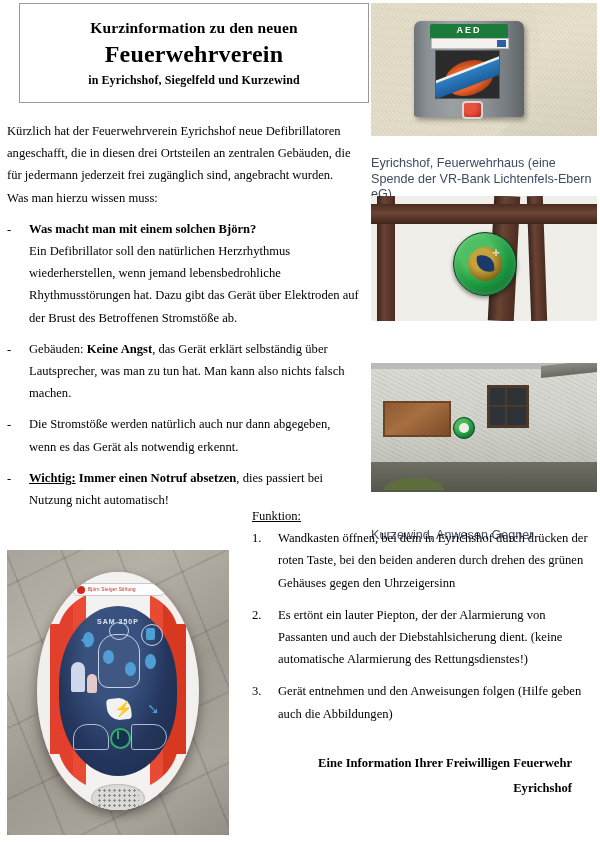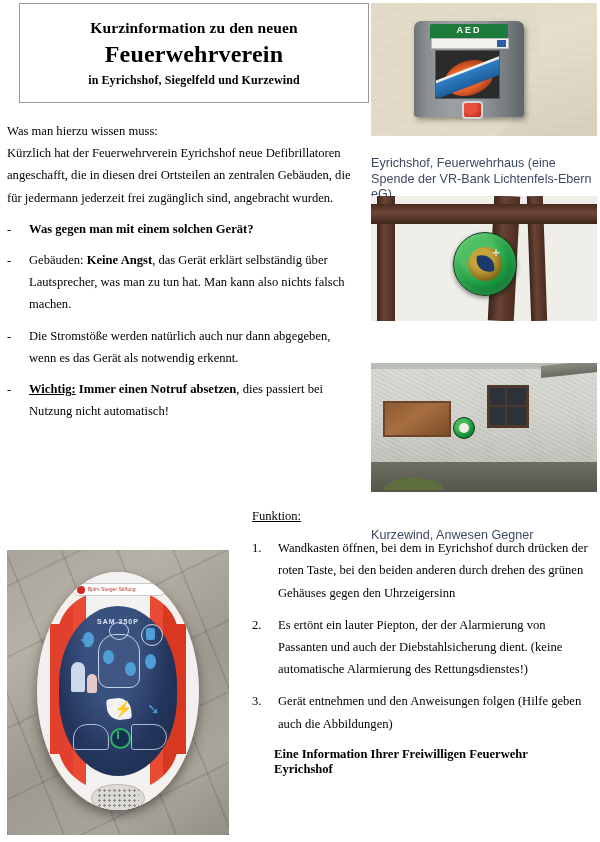--- a/index.html
+++ b/index.html
@@ -196,49 +196,50 @@
     background:#dcdad6;
     box-shadow:inset 0 0 0 1px #c0bdb8;}
   .speaker:after{content:"";position:absolute;inset:4px 6px;
     background:radial-gradient(circle,#8d8a86 0 1px, rgba(0,0,0,0) 1.2px) 0 0/5px 5px;}
 
   
   .funk-col{
     position:absolute;left:252px;top:505px;width:342px;
     font-size:12.6px;line-height:22.2px;
   }
-  .funk-head{text-decoration:underline;margin-bottom:10px;}
+  .funk-head{text-decoration:underline;}
   .oli{display:flex;margin-bottom:10px;}
   .oli .num{width:26px;flex:none;}
   .oli .otxt{flex:1;}
   .closing{margin-top:12px;font-weight:bold;text-align:left;}
-  .closing2{margin-top:12px;font-weight:bold;text-align:left;padding:0 22px;line-height:15px;}
+  .closing2{margin-top:26px;font-weight:bold;text-align:right;padding:0 22px;line-height:25px;}
 </style>
 </head>
 <body>
 
 <div class="page">
 
   <div class="title-box">
     <div class="title-l1">Kurzinformation zu den neuen</div>
     <div class="title-l2">Feuerwehrverein</div>
     <div class="title-l3">in Eyrichshof, Siegelfeld und Kurzewind</div>
   </div>
 
   <div class="body-col">
 
+    <p class="para">Kürzlich hat der Feuerwehrverein Eyrichshof neue Defibrillatoren angeschafft, die in diesen drei Ortsteilen an zentralen Gebäuden, die für jedermann jederzeit frei zugänglich sind, angebracht wurden.</p>
     <p class="para">Was man hierzu wissen muss:</p>
-    <p class="para">Kürzlich hat der Feuerwehrverein Eyrichshof neue Defibrillatoren angeschafft, die in diesen drei Ortsteilen an zentralen Gebäuden, die für jedermann jederzeit frei zugänglich sind, angebracht wurden.</p>
 
     <div class="bullet">
       <span class="dash">-</span>
       <span class="btxt">
-        <b>Was gegen man mit einem solchen Gerät?</b>
+        <b>Was macht man mit einem solchen Björn?</b>
       </span>
     </div>
+    <div class="sub">Ein Defibrillator soll den natürlichen Herzrhythmus wiederherstellen, wenn jemand lebensbedrohliche Rhythmusstörungen hat. Dazu gibt das Gerät über Elektroden auf der Brust des Betroffenen Stromstöße ab.</div>
 
     <div class="bullet">
       <span class="dash">-</span>
       <span class="btxt"><span>Gebäuden: </span><b>Keine Angst</b><span>, das Gerät erklärt selbständig über Lautsprecher, was man zu tun hat. Man kann also nichts falsch machen.</span></span>
     </div>
 
     <div class="bullet">
       <span class="dash">-</span>
       <span class="btxt">Die Stromstöße werden natürlich auch nur dann abgegeben, wenn es das Gerät als notwendig erkennt.</span>
     </div>

